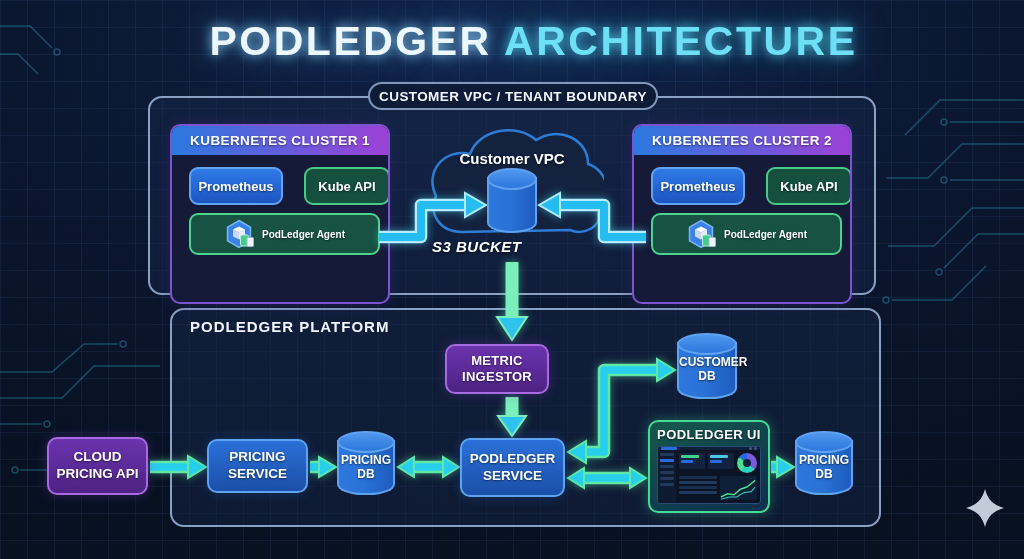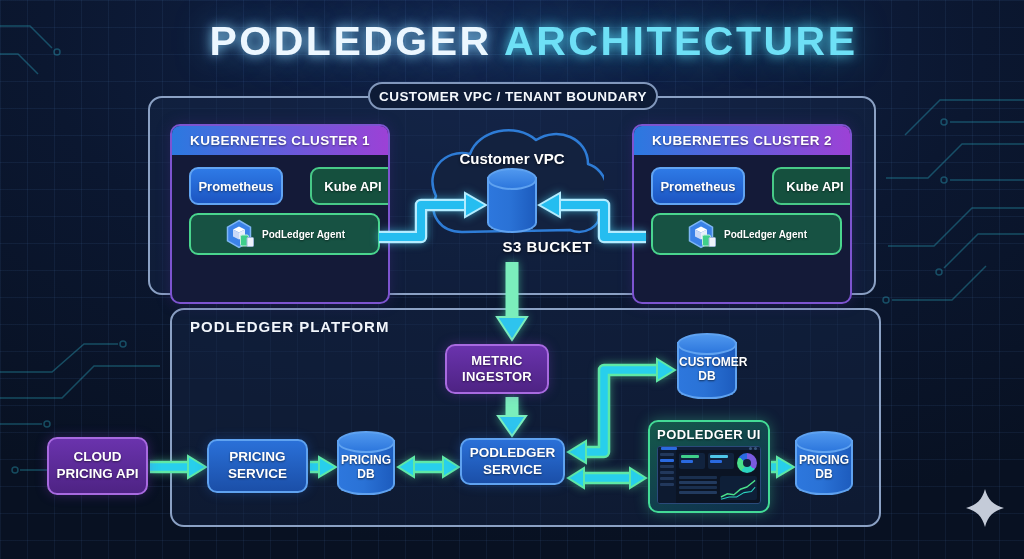--- a/index.html
+++ b/index.html
@@ -37,30 +37,30 @@
   .cluster.c1{left:170px;}
   .cluster.c2{left:632px;}
   .cluster-header{height:29px;background:linear-gradient(90deg,#2b79e0,#9c41d6);
     display:flex;align-items:center;justify-content:center;color:#fff;font-weight:bold;
     font-size:13.5px;letter-spacing:.4px;text-shadow:0 1px 2px rgba(0,0,0,.45);}
   .node{position:absolute;display:flex;align-items:center;justify-content:center;
     font-weight:bold;color:#fff;border-radius:9px;text-align:center;
     text-shadow:0 1px 2px rgba(0,0,0,.5);}
   .prom{left:17px;top:41px;width:94px;height:38px;font-size:13px;
     background:linear-gradient(180deg,#2e7ae6,#1c55c2);border:2px solid #62a4f2;}
-  .kube{left:138px;top:41px;width:86px;height:38px;font-size:13px;
+  .kube{left:132px;top:41px;width:86px;height:38px;font-size:13px;
     background:#15503e;border:2px solid #47c987;}
   .agent{left:17px;top:87px;width:191px;height:42px;font-size:10px;gap:8px;
     background:#175243;border:2px solid #4ad58e;}
 
   .cloud-label{position:absolute;left:432px;top:150px;width:160px;text-align:center;
     font-size:15px;font-weight:600;color:#fff;z-index:5;text-shadow:0 1px 3px rgba(0,0,0,.6);}
-  .s3-label{position:absolute;left:432px;top:238px;width:160px;text-align:right;
+  .s3-label{position:absolute;left:432px;top:238px;width:160px;text-align:left;
     font-size:15px;font-weight:bold;color:#fff;z-index:6;letter-spacing:.5px;
-    text-shadow:0 1px 3px rgba(0,0,0,.7);}
+    text-shadow:0 1px 3px rgba(0,0,0,.7);font-style:italic;}
 
   .cyl{position:absolute;background:linear-gradient(90deg,#2d77dd,#2a72d6 45%,#1d5cbe);
     border:2px solid #5fa2f0;border-top:none;border-radius:0 0 26px 26px / 0 0 11px 11px;z-index:5;}
   .cyl::before{content:"";position:absolute;top:-9px;left:-2px;right:-2px;height:18px;
     background:linear-gradient(180deg,#4f97ee,#2d77dd);border:2px solid #5fa2f0;border-radius:50%;}
   .cyl .cyl-text{position:relative;z-index:2;color:#fff;font-weight:bold;font-size:12px;
     line-height:1.2;text-align:center;padding-top:13px;text-shadow:0 1px 2px rgba(0,0,0,.6);}
   .cyl-s3{left:487px;top:177px;width:50px;height:56px;}
   .cyl-metrics{left:677px;top:342px;width:60px;height:57px;}
   .cyl-pricing-l{left:337px;top:440px;width:58px;height:55px;}
@@ -71,21 +71,21 @@
     background:linear-gradient(180deg,#6a33ad,#4e2384);border:2.5px solid #a86ae0;
     text-shadow:0 1px 2px rgba(0,0,0,.5);box-shadow:0 0 12px rgba(120,60,190,.35);}
   .metric-ingestor{left:445px;top:344px;width:104px;height:50px;font-size:13px;letter-spacing:.3px;}
   .cloud-pricing-api{left:47px;top:437px;width:101px;height:58px;font-size:13.5px;}
 
   .bbox{position:absolute;display:flex;align-items:center;justify-content:center;text-align:center;
     color:#fff;font-weight:bold;border-radius:10px;z-index:5;line-height:1.25;
     background:linear-gradient(180deg,#2a70d8,#1b4fa8);border:2.5px solid #5fa2f0;
     text-shadow:0 1px 2px rgba(0,0,0,.5);box-shadow:0 0 12px rgba(40,110,220,.3);}
   .pricing-service{left:207px;top:439px;width:101px;height:54px;font-size:13.5px;}
-  .podledger-service{left:460px;top:438px;width:105px;height:47px;font-size:13.5px;}
+  .podledger-service{left:460px;top:438px;width:105px;height:59px;font-size:13.5px;}
 
   .uibox{position:absolute;left:648px;top:420px;width:122px;height:93px;border-radius:10px;
     border:2.5px solid #43db96;background:linear-gradient(155deg,#15594b,#103a4e 70%,#0e2f4c);
     z-index:5;box-shadow:0 0 14px rgba(70,230,160,.35);}
   .uibox-title{color:#fff;font-weight:bold;font-size:13px;text-align:center;margin-top:5px;
     letter-spacing:.4px;text-shadow:0 1px 2px rgba(0,0,0,.5);}
   .dash{width:104px;height:58px;margin:4px auto 0;background:#0b1424;border:1px solid #2a4a7a;
     border-radius:3px;overflow:hidden;display:flex;flex-direction:column;}
   .dash-top{height:8px;background:#10203a;display:flex;align-items:center;
     justify-content:space-between;padding:0 3px;}

